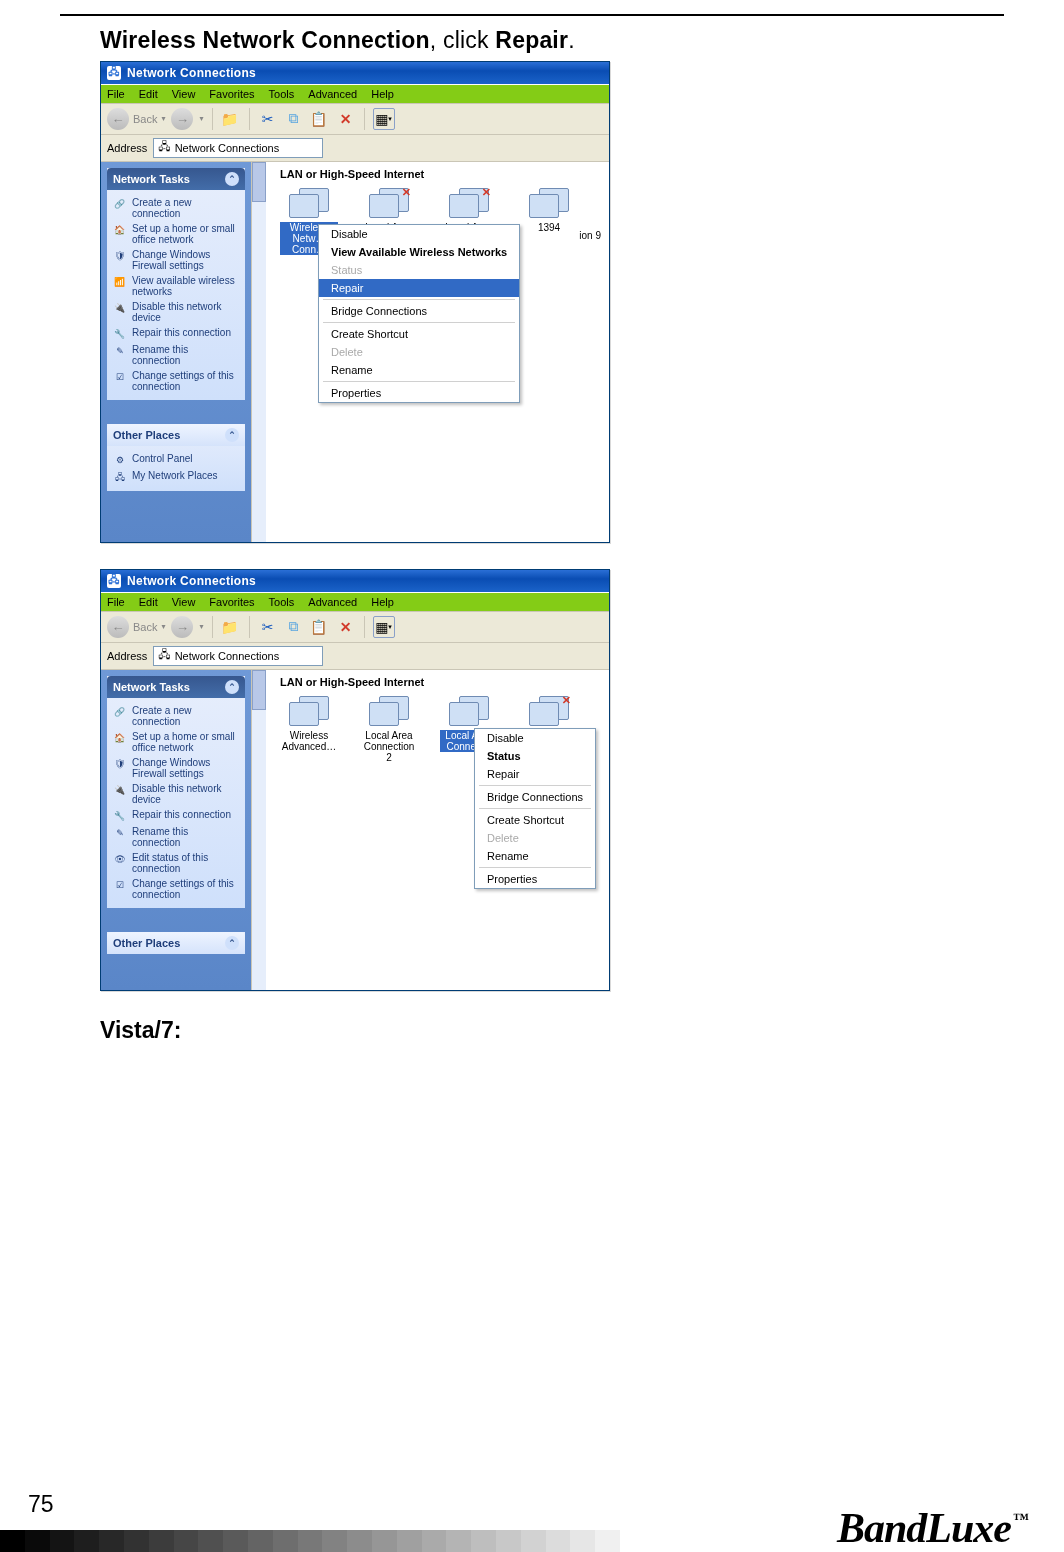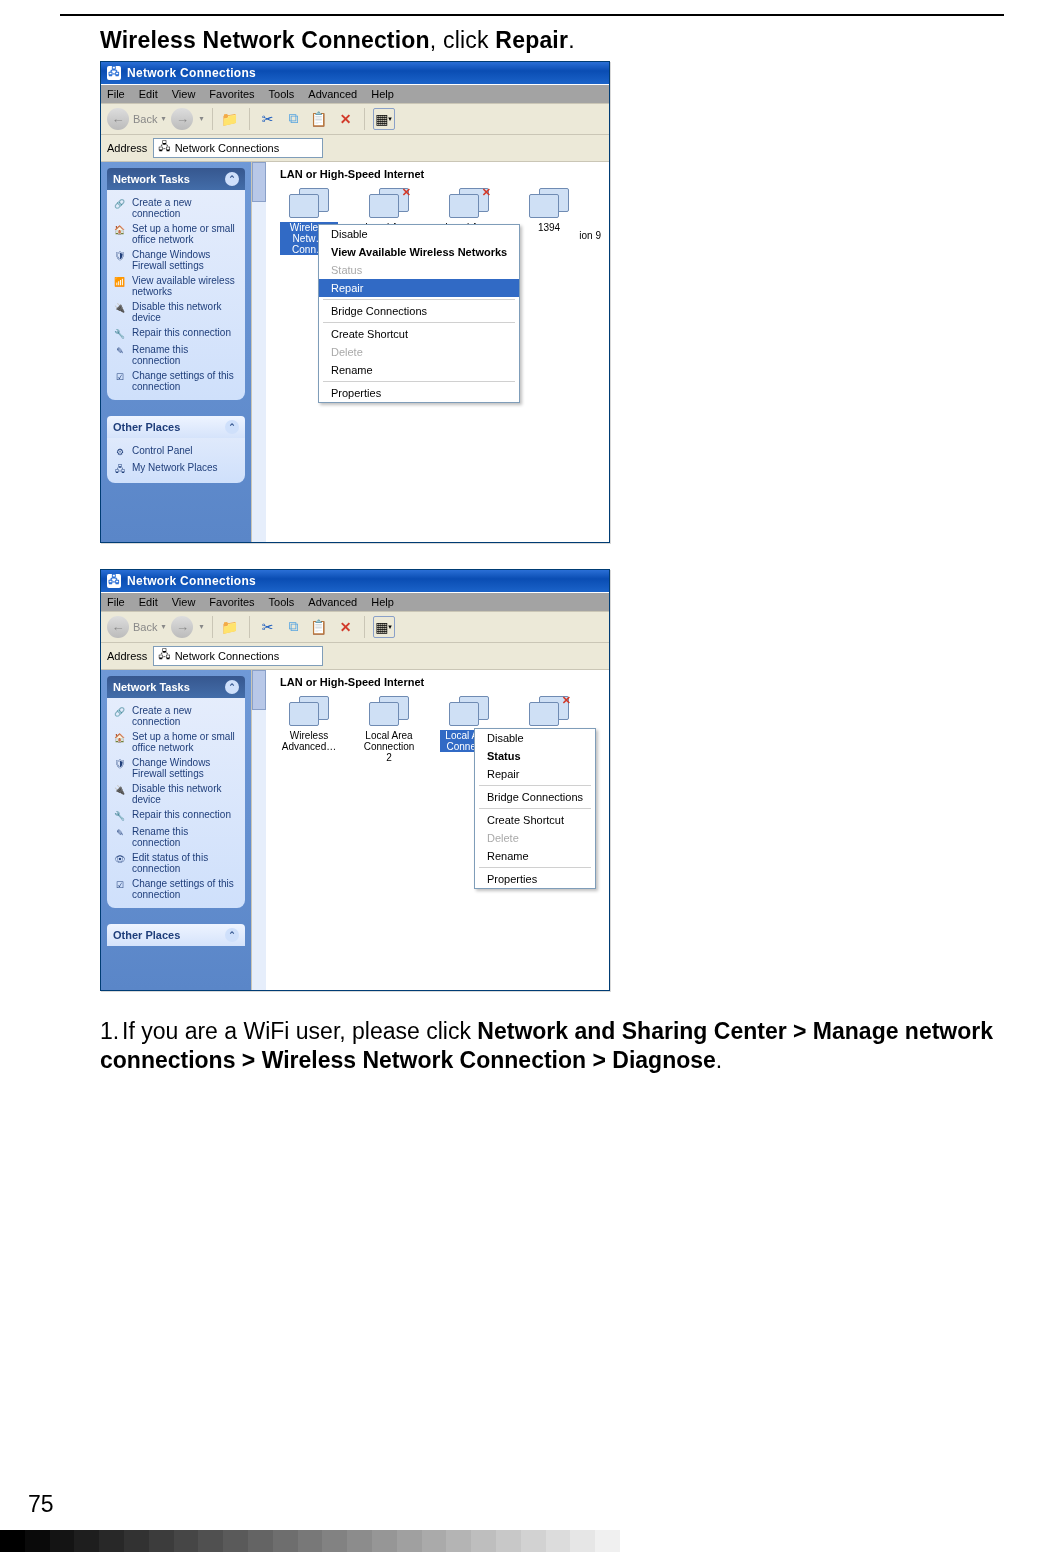--- a/index.html
+++ b/index.html
@@ -10,39 +10,39 @@
   .bold{font-weight:700}
   .screenshot{margin-top:6px;margin-bottom:26px}
   .vista{font-weight:700;font-size:23px;margin-top:12px}
   .list{margin-top:2px;font-size:23px;line-height:1.25}
   .list .num{display:inline-block;width:22px}
   .list .body{display:inline}
   
   .win{width:508px;border:1px solid #003c74;background:#ece9d8;font-family:Tahoma,Arial,sans-serif;font-size:11px;color:#000;box-shadow:1px 1px 0 rgba(0,0,0,.15)}
   .titlebar{display:flex;align-items:center;height:22px;background:linear-gradient(#2a6fd6,#0a4db3 40%,#1b63c9);color:#fff;font-weight:700;font-size:12px;padding-left:6px;letter-spacing:.3px}
   .titlebar .ticon{width:14px;height:14px;margin-right:6px;display:inline-flex;align-items:center;justify-content:center;background:#fff;border-radius:2px;color:#2a6fd6;font-size:10px}
-  .menubar{background:#a3a3a3;padding:3px 6px;border-top:1px solid #fff}
+  .menubar{background:#84cc16;padding:3px 6px;border-top:1px solid #fff}
   .menubar span{margin-right:14px}
   .toolbar{display:flex;align-items:center;height:30px;background:#ece9d8;border-top:1px solid #cac6b6;border-bottom:1px solid #cac6b6;padding:0 6px;gap:6px}
   .tbtn{display:inline-flex;align-items:center;gap:4px;color:#888}
   .ticon2{width:22px;height:22px;border-radius:11px;display:inline-flex;align-items:center;justify-content:center;background:linear-gradient(#9ad06a,#3b9a1d);color:#fff;font-size:13px;font-weight:700}
   .ticon2.grey{background:linear-gradient(#ddd,#bbb);color:#888}
   .sep{width:1px;height:22px;background:#cac6b6;margin:0 2px}
   .sq{width:20px;height:20px;display:inline-flex;align-items:center;justify-content:center;font-size:14px}
   .sq.folder{color:#d8a038}
   .sq.cut{color:#1a5bbf}
   .sq.copy{color:#5aa6e0}
   .sq.paste{color:#c89b3c}
   .sq.del{color:#d23a2a;font-weight:700}
   .sq.view{border:1px solid #8aa0c8;border-radius:2px}
   .addrbar{display:flex;align-items:center;height:22px;background:#ece9d8;padding:2px 6px;border-bottom:1px solid #cac6b6;gap:6px}
   .addrfield{flex:0 0 160px;height:18px;background:#fff;border:1px solid #7f9db9;display:flex;align-items:center;padding:0 4px;gap:4px}
   .body{display:flex;height:var(--bodyh);overflow:hidden}
   .side{width:150px;background:linear-gradient(#6f99d7,#5a86c8);padding:6px;box-sizing:border-box;position:relative;overflow:hidden}
-  .panel{background:linear-gradient(#e7eefc,#cfe0fb);border-radius:8px;margin-bottom:16px}
+  .panel{background:linear-gradient(#e7eefc,#cfe0fb);border-radius:0;margin-bottom:24px}
   .panel .phdr{background:linear-gradient(#36578f,#436da9);color:#fff;font-weight:700;font-size:11px;padding:4px 6px;border-radius:4px 4px 0 0;display:flex;justify-content:space-between;align-items:center}
   .panel .phdr .chev{width:14px;height:14px;background:#cfe0fb;border-radius:7px;color:#36578f;display:inline-flex;align-items:center;justify-content:center;font-size:9px}
   .panel.light .phdr{background:linear-gradient(#eef4ff,#d5e3fb);color:#1f3e7a}
   .panel .pbody{padding:4px 6px}
   .task{display:flex;align-items:flex-start;gap:5px;color:#1f3e7a;font-size:10px;margin:3px 0;line-height:1.15}
   .task .ti{width:14px;height:14px;flex:0 0 14px;border-radius:2px;display:inline-flex;align-items:center;justify-content:center;font-size:9px}
   .mainpane{flex:1;background:#fff;position:relative;border-left:1px solid #cac6b6}
   .scrolltrack{position:absolute;left:0;top:0;width:14px;height:100%;background:#e6eefb}
   .scrollthumb{position:absolute;left:0;top:0;width:14px;height:40px;background:#b8c8e8;border:1px solid #8aa0c8;box-sizing:border-box}
   .grouphdr{font-weight:700;font-size:11px;margin:6px 0 0 28px}
@@ -356,23 +356,21 @@
                 <div class="mi dis">Delete</div>
                 <div class="mi">Rename</div>
                 <hr>
                 <div class="mi">Properties</div>
               </div>
             </div>
           </div>
         </div>
       </div>
 
-  <div class="list">
-    <span class="num">1.</span><span class="body"><span>If you are a WiFi user, please click </span><span class="bold">Network and Sharing Center &gt; Manage network connections &gt; Wireless Network Connection &gt; Diagnose</span><span>.</span></span>
-  </div>
+  <div class="vista">Vista/7:</div>
 
 </div>
 
 <div class="footer">
   <div class="pgnum">75</div>
   <div class="stripes" id="stripes">
         <span style="background: rgb(0, 0, 0);"></span>
         <span style="background: rgb(10, 10, 10);"></span>
         <span style="background: rgb(20, 20, 20);"></span>
         <span style="background: rgb(30, 30, 30);"></span>
@@ -391,15 +389,16 @@
         <span style="background: rgb(160, 160, 160);"></span>
         <span style="background: rgb(170, 170, 170);"></span>
         <span style="background: rgb(180, 180, 180);"></span>
         <span style="background: rgb(190, 190, 190);"></span>
         <span style="background: rgb(200, 200, 200);"></span>
         <span style="background: rgb(210, 210, 210);"></span>
         <span style="background: rgb(220, 220, 220);"></span>
         <span style="background: rgb(230, 230, 230);"></span>
         <span style="background: rgb(240, 240, 240);"></span>
       </div>
+  <div class="brand"><span>BandLuxe</span><sup>™</sup></div>
 </div>
 
 </div>
 
 </body></html>

